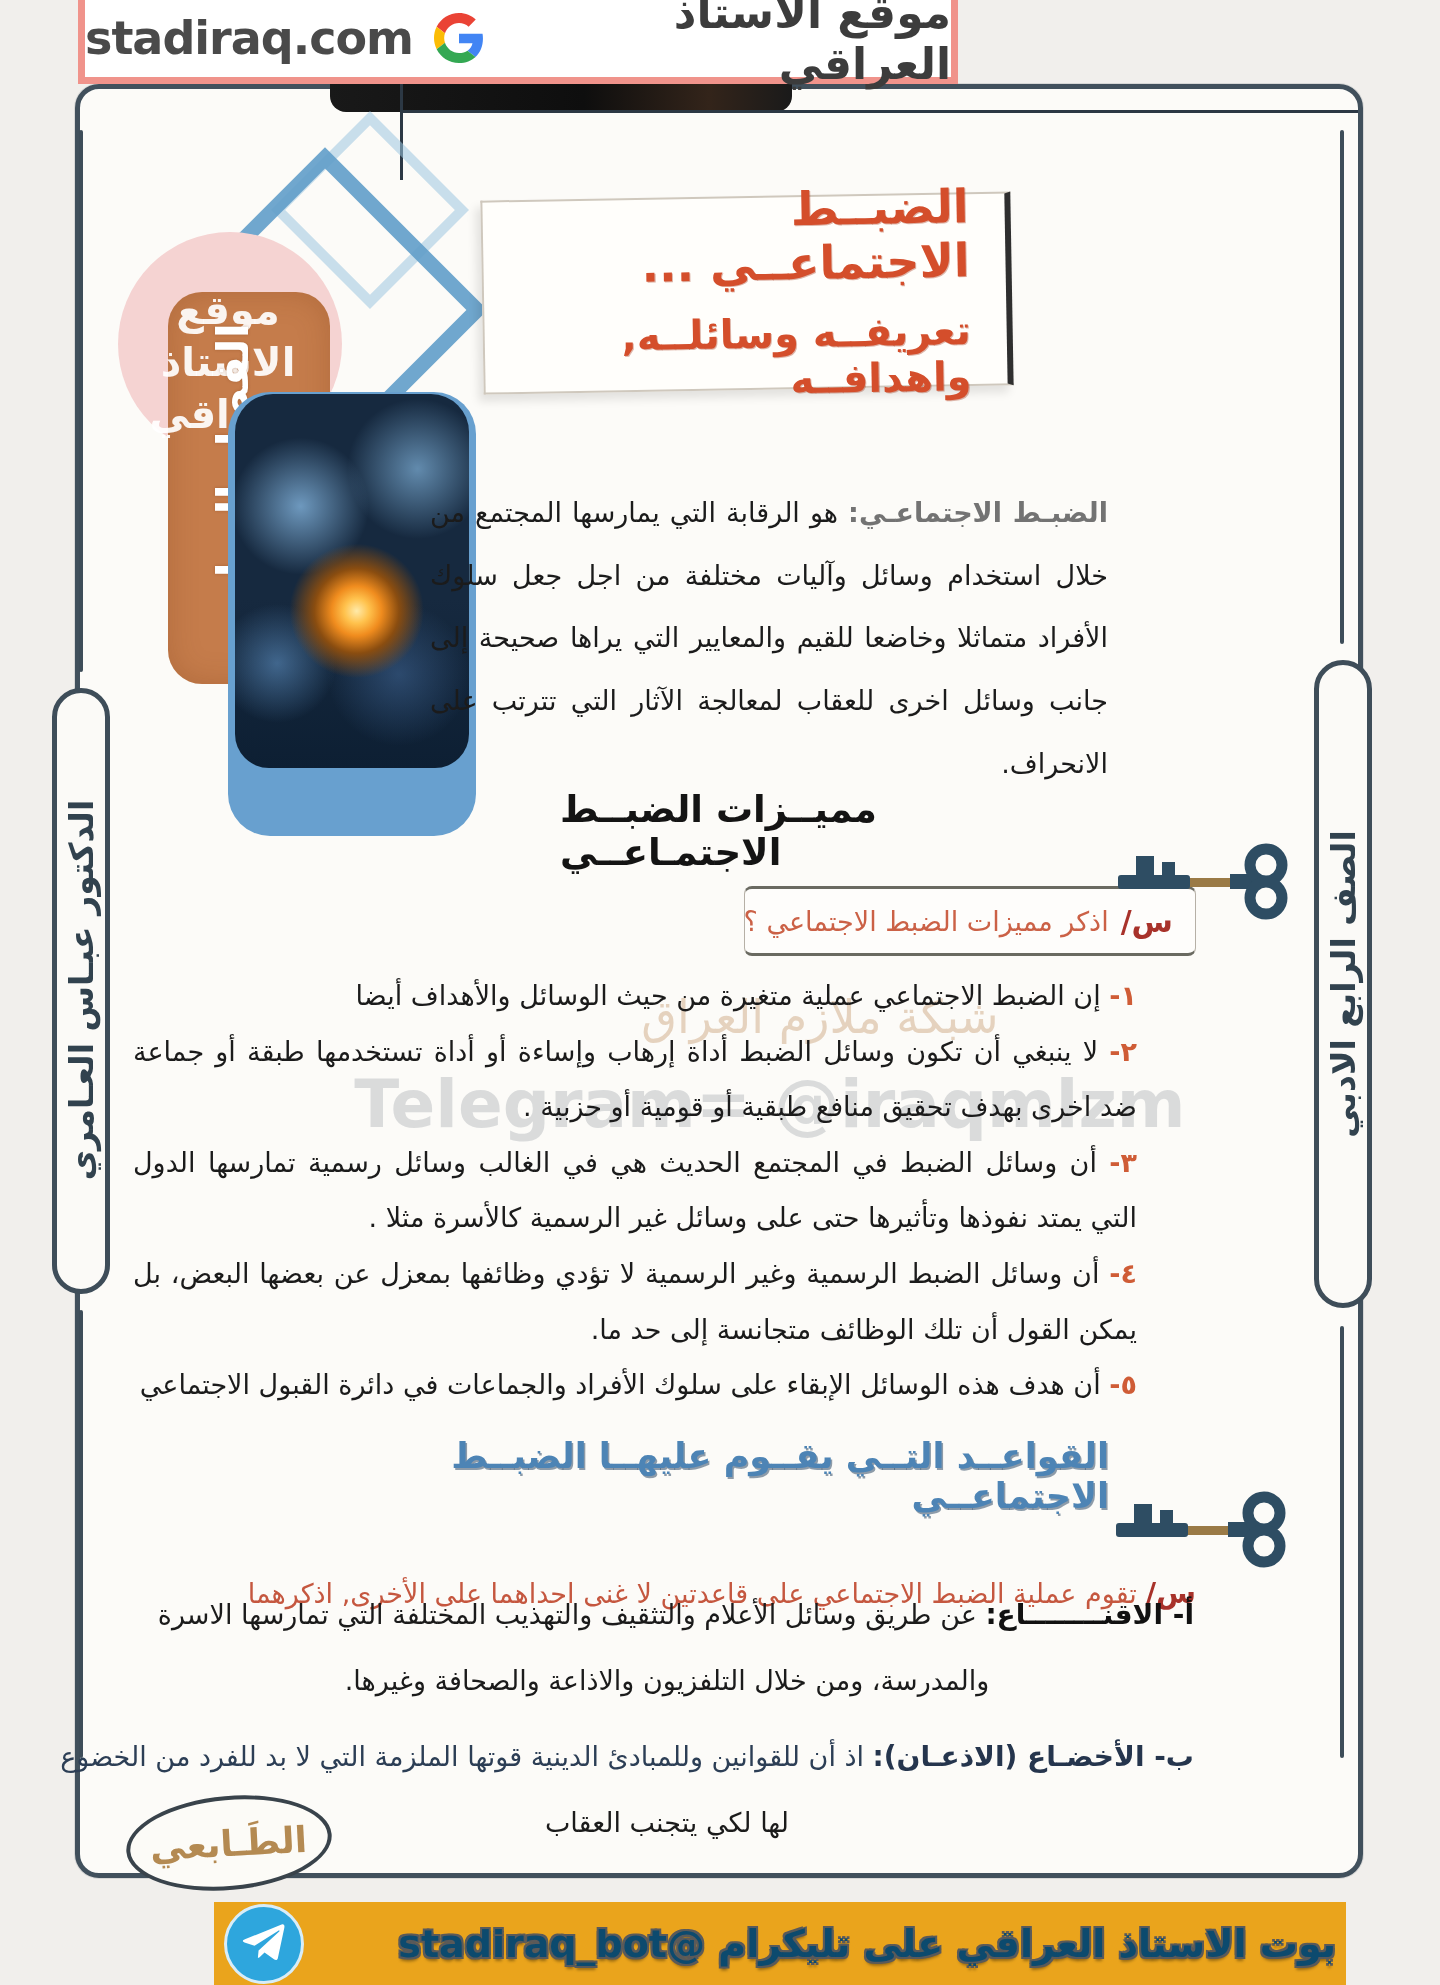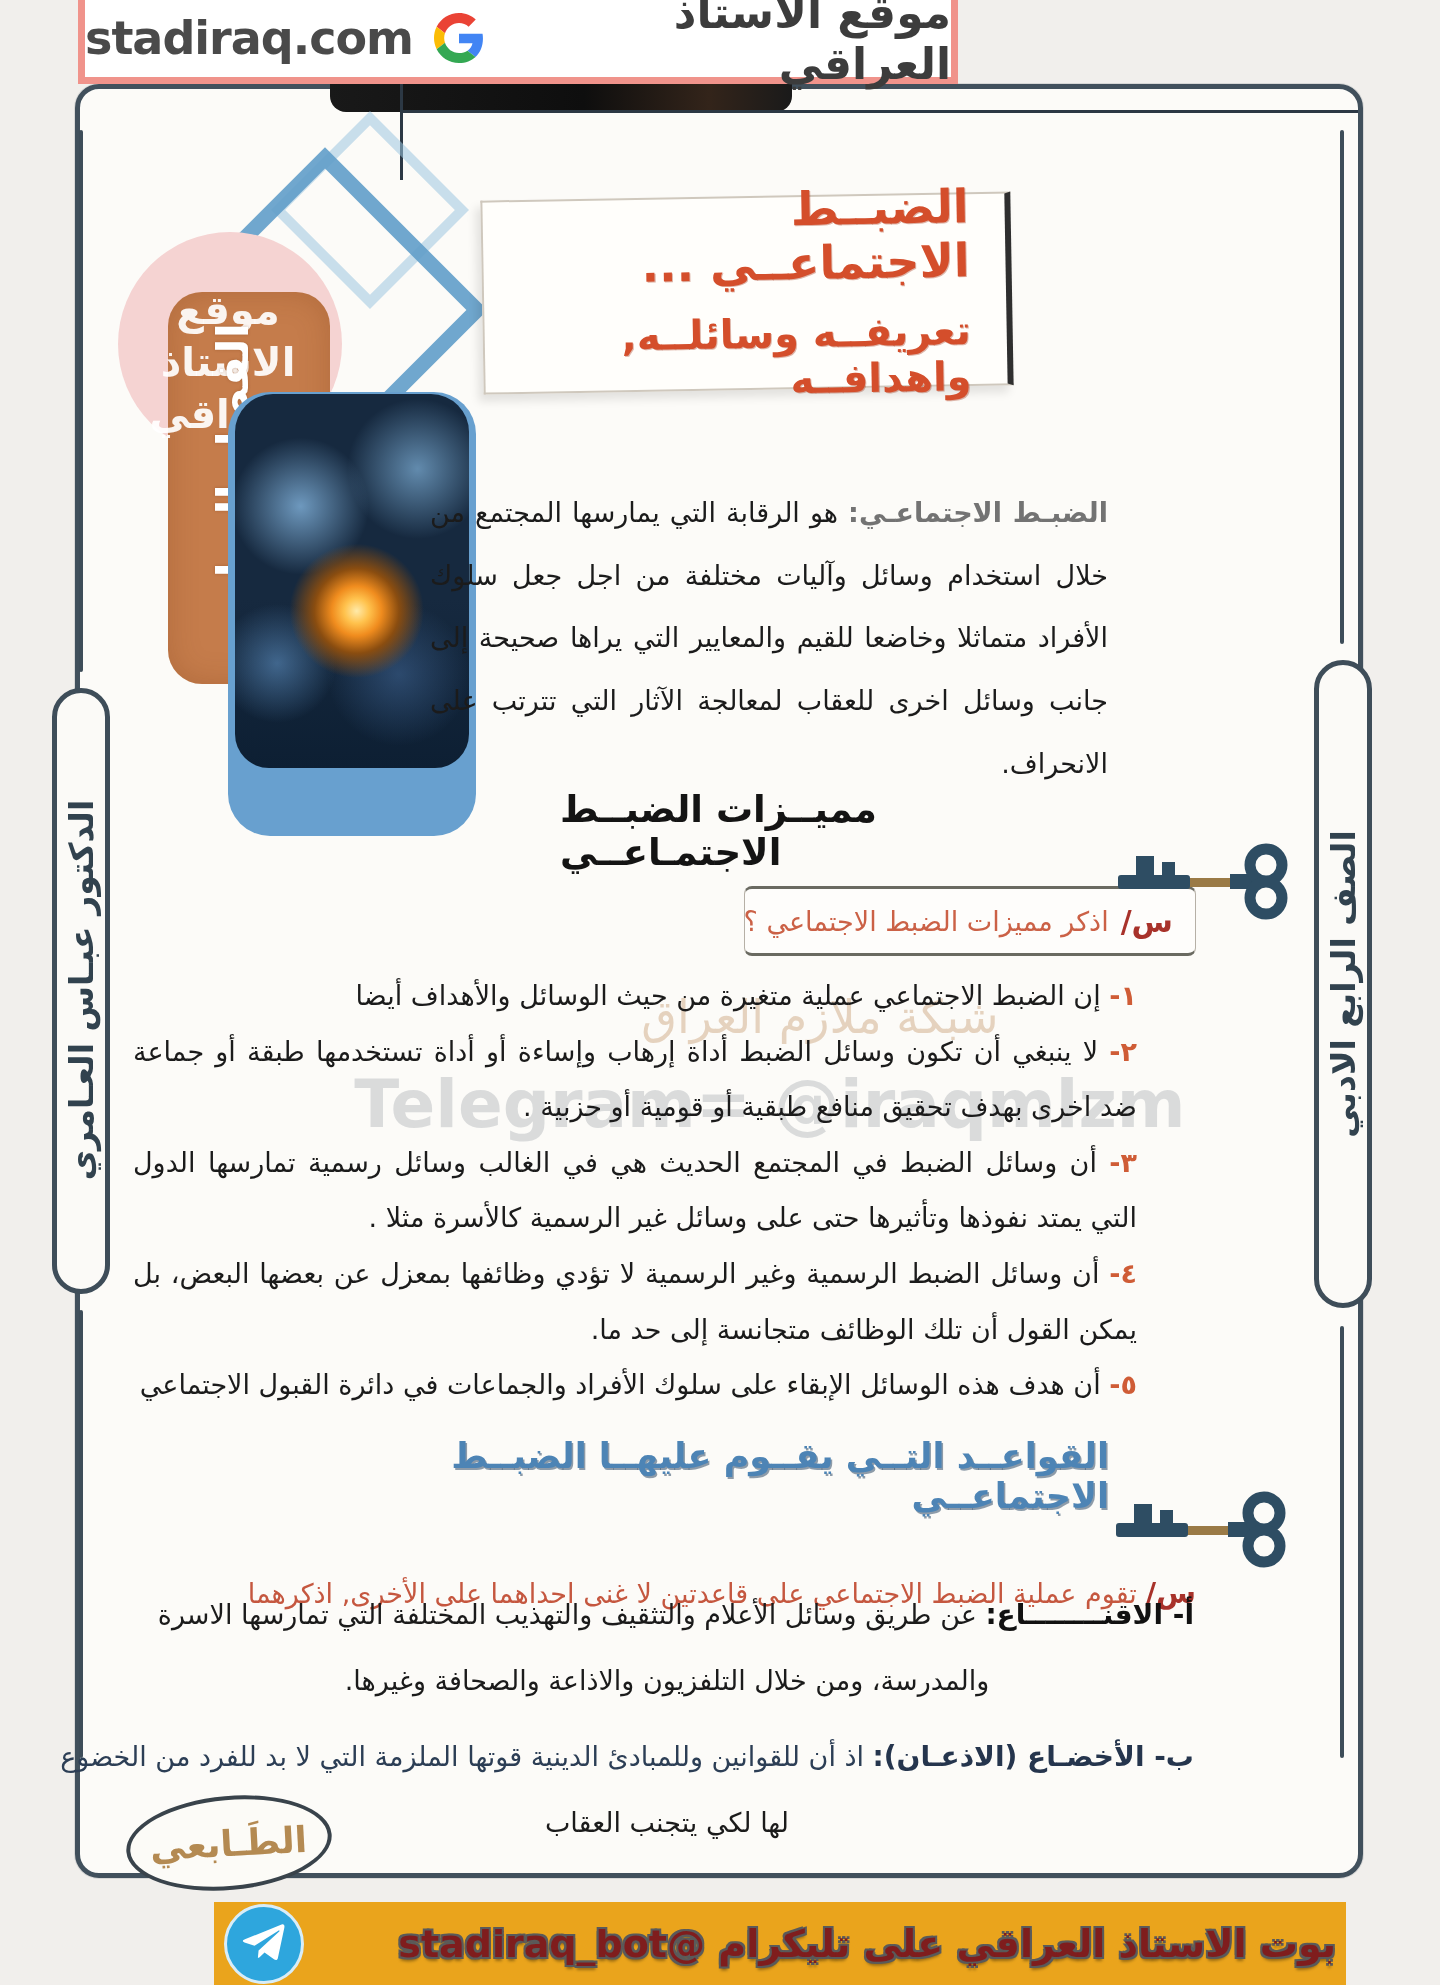--- a/index.html
+++ b/index.html
@@ -105,21 +105,21 @@
   .capsule{position:absolute;width:58px;border:5px solid #3e4d59;border-radius:32px;background:#fbfaf7;
     box-sizing:border-box;z-index:2;}
   .vtext{position:absolute;transform-origin:0 0;transform:rotate(-90deg);direction:rtl;display:flex;
     align-items:center;justify-content:center;z-index:3;}
   .rail-label{font-size:33px;font-weight:bold;color:#31424e;white-space:nowrap;}
   .tab-label{font-size:44px;font-weight:bold;color:#ffffff;white-space:nowrap;text-shadow:0 0 3px rgba(120,60,20,.4);}
 
   
   .footer{position:absolute;left:214px;top:1902px;width:1132px;height:83px;background:#eaa41c;
     display:flex;align-items:center;direction:rtl;box-sizing:border-box;padding:0 10px;z-index:7;}
-  .footer-text{flex:1;text-align:right;font-size:38px;font-weight:bold;color:#7f1d1d;padding-left:14px;white-space:nowrap;
+  .footer-text{flex:1;text-align:right;font-size:38px;font-weight:bold;color:#0c4a6e;padding-left:14px;white-space:nowrap;
     text-shadow:2px 2px 0 #5a5a5a,-2px 2px 0 #5a5a5a,2px -2px 0 #5a5a5a,-2px -2px 0 #5a5a5a,0 4px 3px rgba(0,0,0,.35);}
   .tg-circle{width:74px;height:74px;border-radius:50%;background:#2ea6dd;border:3px solid #d8edf8;
     display:flex;align-items:center;justify-content:center;flex:0 0 auto;}
   .tg-circle svg{width:44px;height:44px;display:block;}
 </style>
 </head>
 <body>
 
 <div class="canvas">
 

